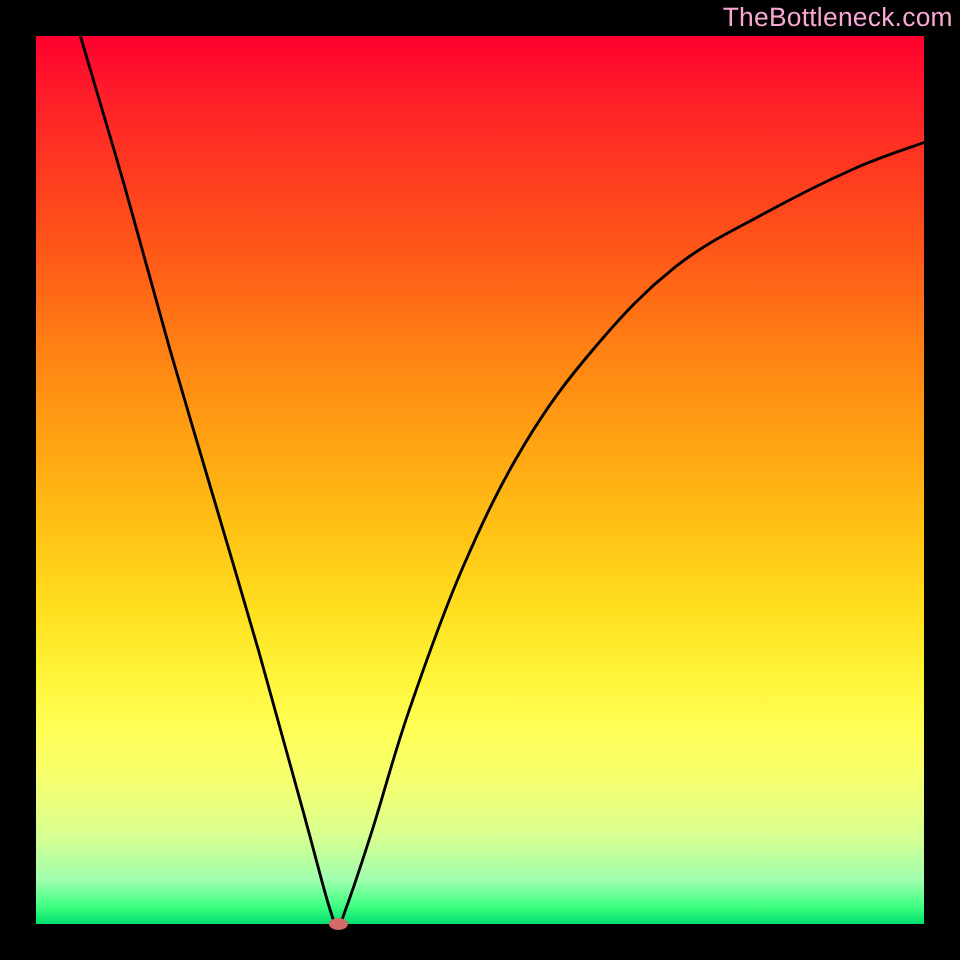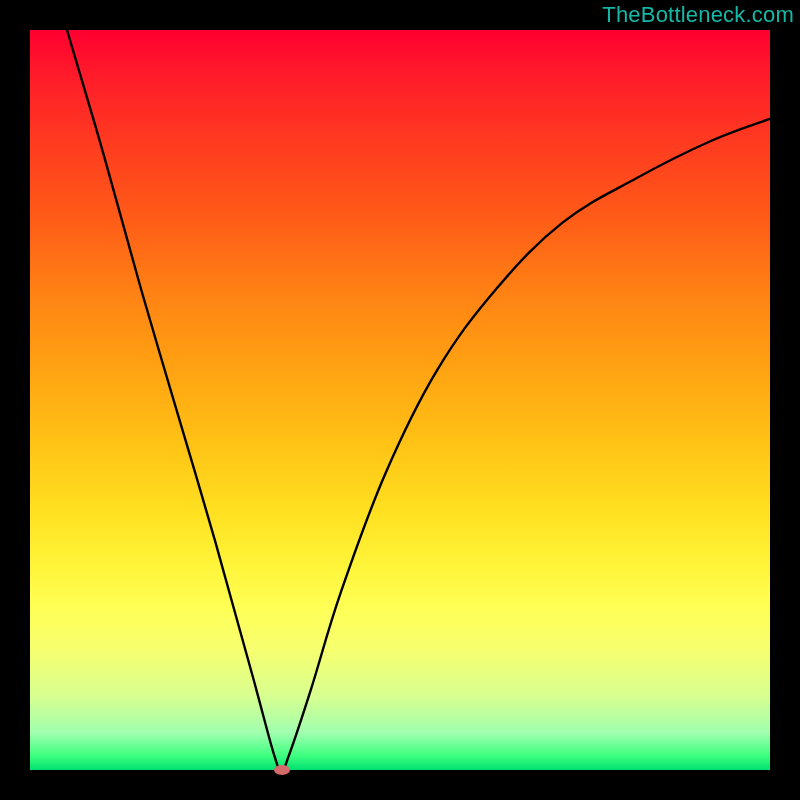--- a/index.html
+++ b/index.html
@@ -54,21 +54,21 @@
     width: 16px;
     height: 10px;
     border-radius: 50%;
     background: #d46a6a;
     transform: translate(-50%, -50%);
   }
   .watermark {
     position: absolute;
     top: 2px;
     right: 6px;
-    color: #14b8a6;
+    color: #f9a8d4;
     font-size: 22px;
     font-weight: 500;
     letter-spacing: 0.2px;
   }
 </style>
 </head>
 <body>
 
 <div class="frame">
   <div class="watermark">TheBottleneck.com</div>

